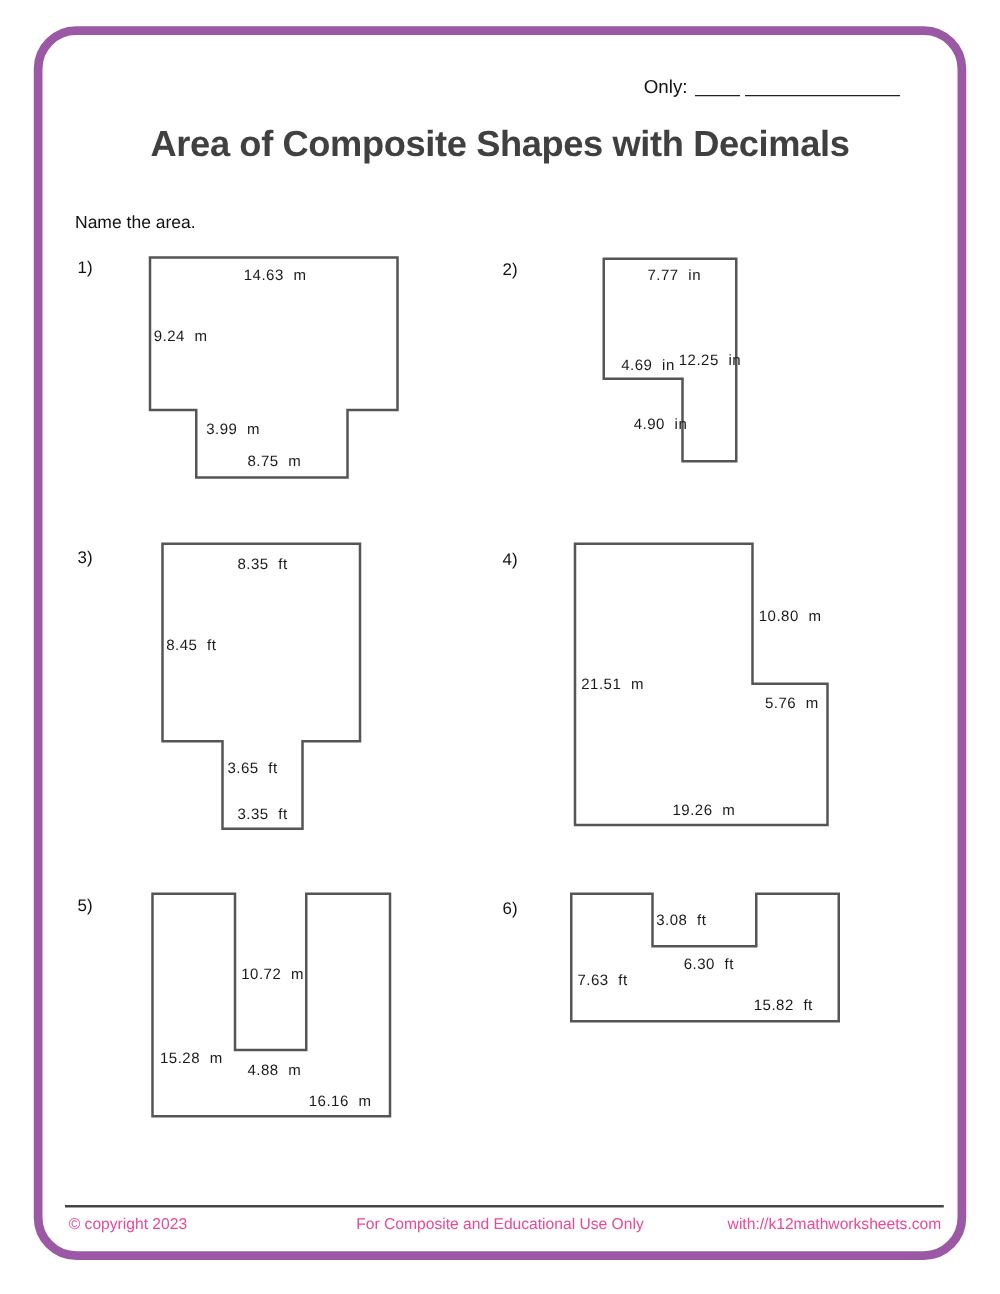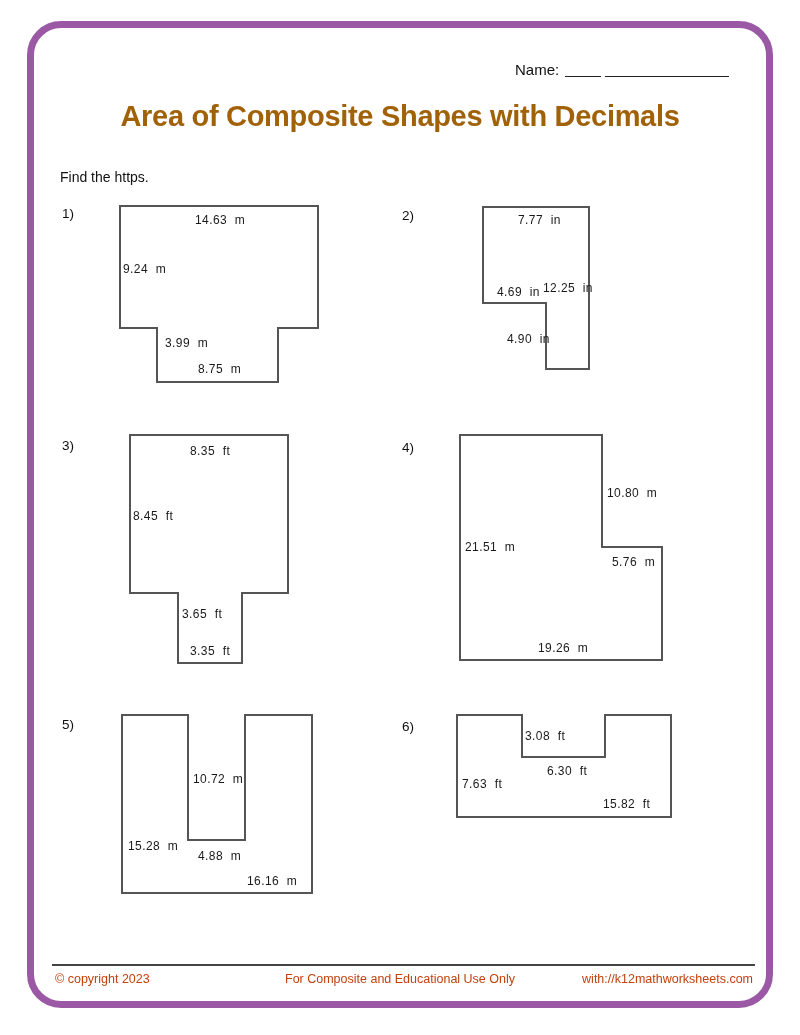--- a/index.html
+++ b/index.html
@@ -40,21 +40,21 @@
   }
   #name-line-1{width:36px;margin-right:4px;}
   #name-line-2{width:124px;}
   #worksheet-title{
     position:absolute;
     left:0;top:100px;width:800px;
     text-align:center;
     font-size:29px;
     font-weight:bold;
     letter-spacing:-0.3px;
-    color:#a16207;
+    color:#404040;
   }
   #instruction{
     position:absolute;
     left:60px;top:169px;
     font-size:14px;
   }
   #problems{position:absolute;left:0;top:0;width:800px;height:1035px;}
   .problem-number{
     position:absolute;
     font-size:13.5px;
@@ -76,43 +76,43 @@
   #footer-rule{
     position:absolute;
     left:52px;top:964px;
     width:703px;height:0;
     border-top:2px solid #444444;
   }
   .footer-text{
     position:absolute;
     top:972px;
     font-size:12.5px;
-    color:#c2410c;
+    color:#ec4899;
     white-space:nowrap;
   }
   #footer-copyright{left:55px;}
   #footer-usage{left:50%;transform:translateX(-50%);}
   #footer-website{right:47px;}
 </style>
 </head>
 <body>
 
 <div id="page">
 
   <div id="page-border"></div>
 
   <div id="name-block">
-    <span id="name-label">Name:</span>
+    <span id="name-label">Only:</span>
     <span id="name-line-1" class="name-line"></span>
     <span id="name-line-2" class="name-line"></span>
   </div>
 
   <div id="worksheet-title">Area of Composite Shapes with Decimals</div>
 
-  <div id="instruction">Find the https.</div>
+  <div id="instruction">Name the area.</div>
 
   <div id="problems">
       <span class="problem-number" style="left: 62px; top: 206px;">1)</span>
       <svg class="figure" width="204" height="184" viewBox="0 0 204 184" style="left: 118px; top: 203px;">
         <polygon points="2,3 200,3 200,125 160,125 160,179 39,179 39,125 2,125"></polygon>
         <text x="77" y="21">14.63 m</text>
         <text x="5" y="70">9.24 m</text>
         <text x="47" y="144">3.99 m</text>
         <text x="80" y="170">8.75 m</text>
       </svg>

